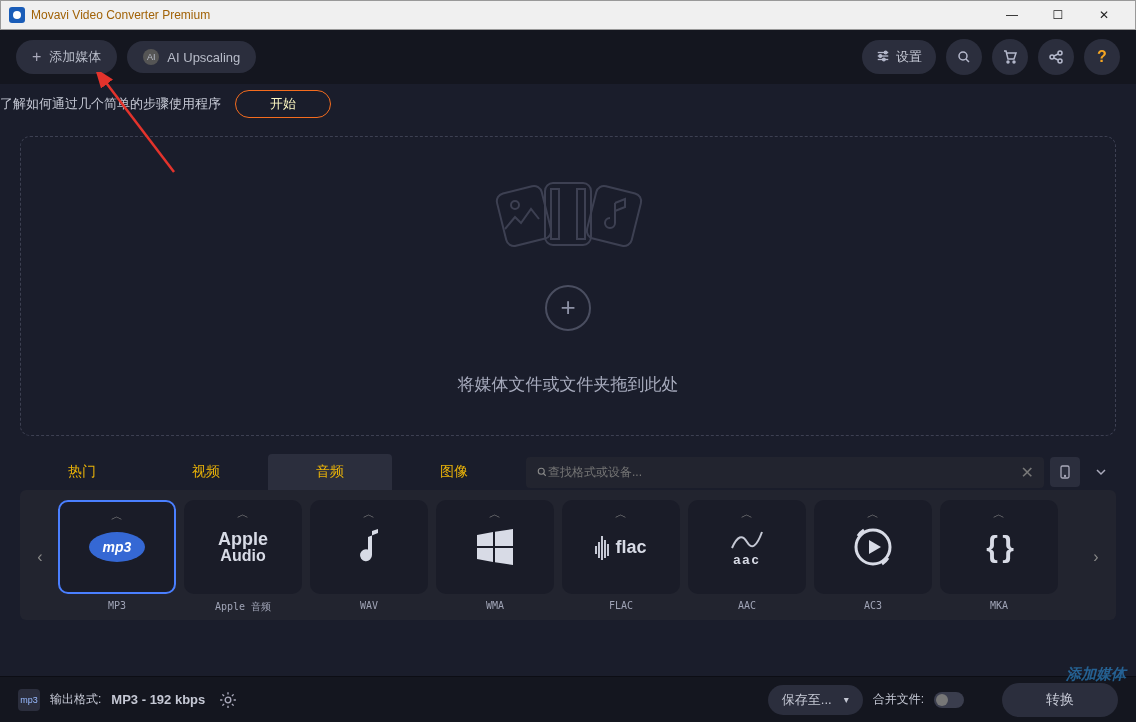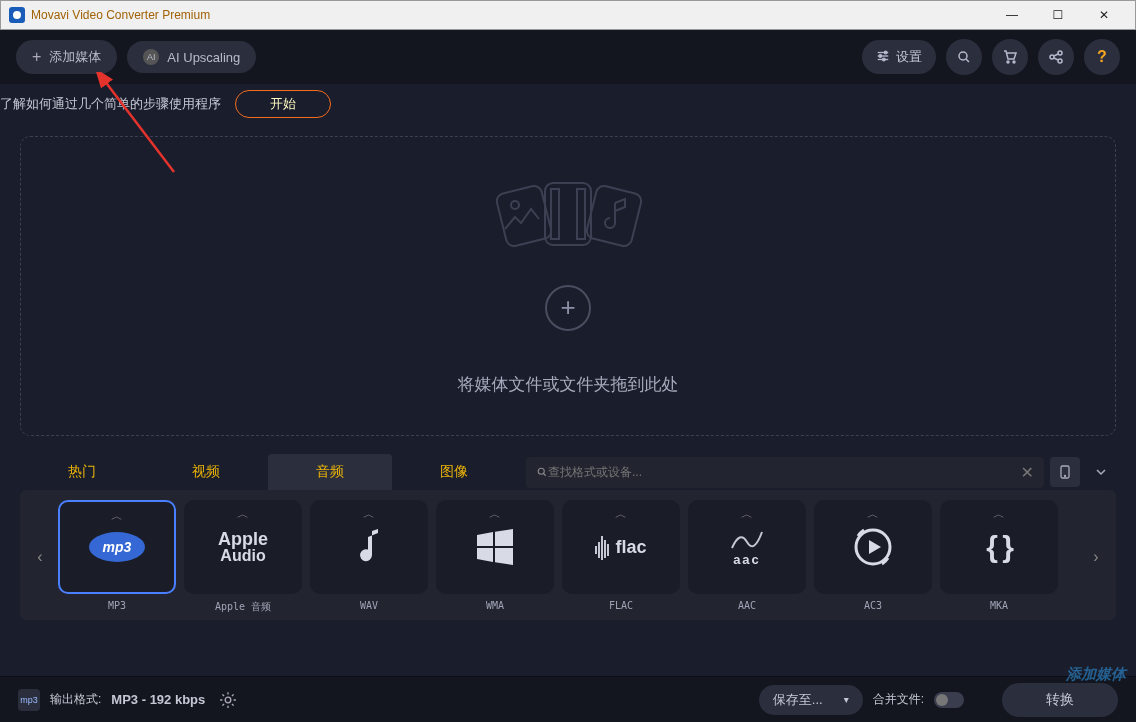--- a/index.html
+++ b/index.html
@@ -54,21 +54,21 @@
 .fmt-item .chev { position: absolute; top: 6px; color: #888; font-size: 12px; }
 .fmt-item .logo-area { display: flex; align-items: center; justify-content: center; height: 60px; font-size: 20px; color: #d8dbe6; font-weight: 600; }
 .fmt-label { font-size: 10px; color: #9fa3b5; font-family: monospace; }
 
 
 .bottombar { height: 46px; background: #14161f; display: flex; align-items: center; padding: 0 18px; gap: 10px; position: absolute; bottom: 0; left: 0; right: 0; border-top: 1px solid #0c0d14; }
 .out-icon { width: 22px; height: 22px; border-radius: 4px; background: #2b2e3d; display: flex; align-items: center; justify-content: center; font-size: 9px; color: #9bf; }
 .out-label { font-size: 12px; }
 .out-value { font-size: 13px; font-weight: bold; }
 .gear-small { width: 26px; height: 26px; border-radius: 50%; display: flex; align-items: center; justify-content: center; cursor: pointer; }
-.saveto-btn { background: #2b2e3d; border-radius: 16px; padding: 6px 14px; font-size: 13px; display: flex; gap: 21px; align-items: center; cursor: pointer; }
+.saveto-btn { background: #2b2e3d; border-radius: 16px; padding: 6px 14px; font-size: 13px; display: flex; gap: 12px; align-items: center; cursor: pointer; }
 .merge-label { font-size: 12px; }
 .toggle { width: 30px; height: 16px; background: #3a3d4d; border-radius: 10px; position: relative; cursor: pointer; }
 .toggle::after { content: ""; width: 12px; height: 12px; border-radius: 50%; background: #777; position: absolute; top: 2px; left: 2px; }
 .convert-btn { background: #2b2e3d; border-radius: 18px; padding: 8px 44px; font-size: 14px; font-weight: 500; cursor: pointer; }
 .watermark { position: absolute; right: 10px; bottom: 38px; color: #2a7fbf; font-size: 15px; font-style: italic; font-weight: bold; opacity: 0.7; pointer-events: none; }
 </style>
 </head>
 <body>
 
 <div class="titlebar">

